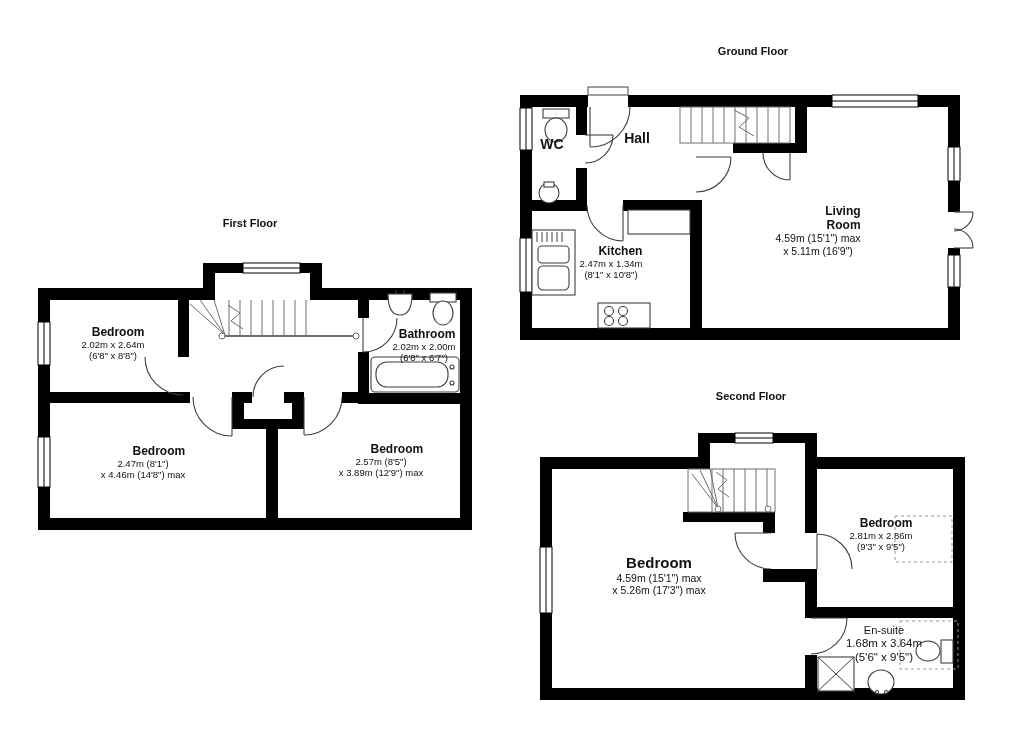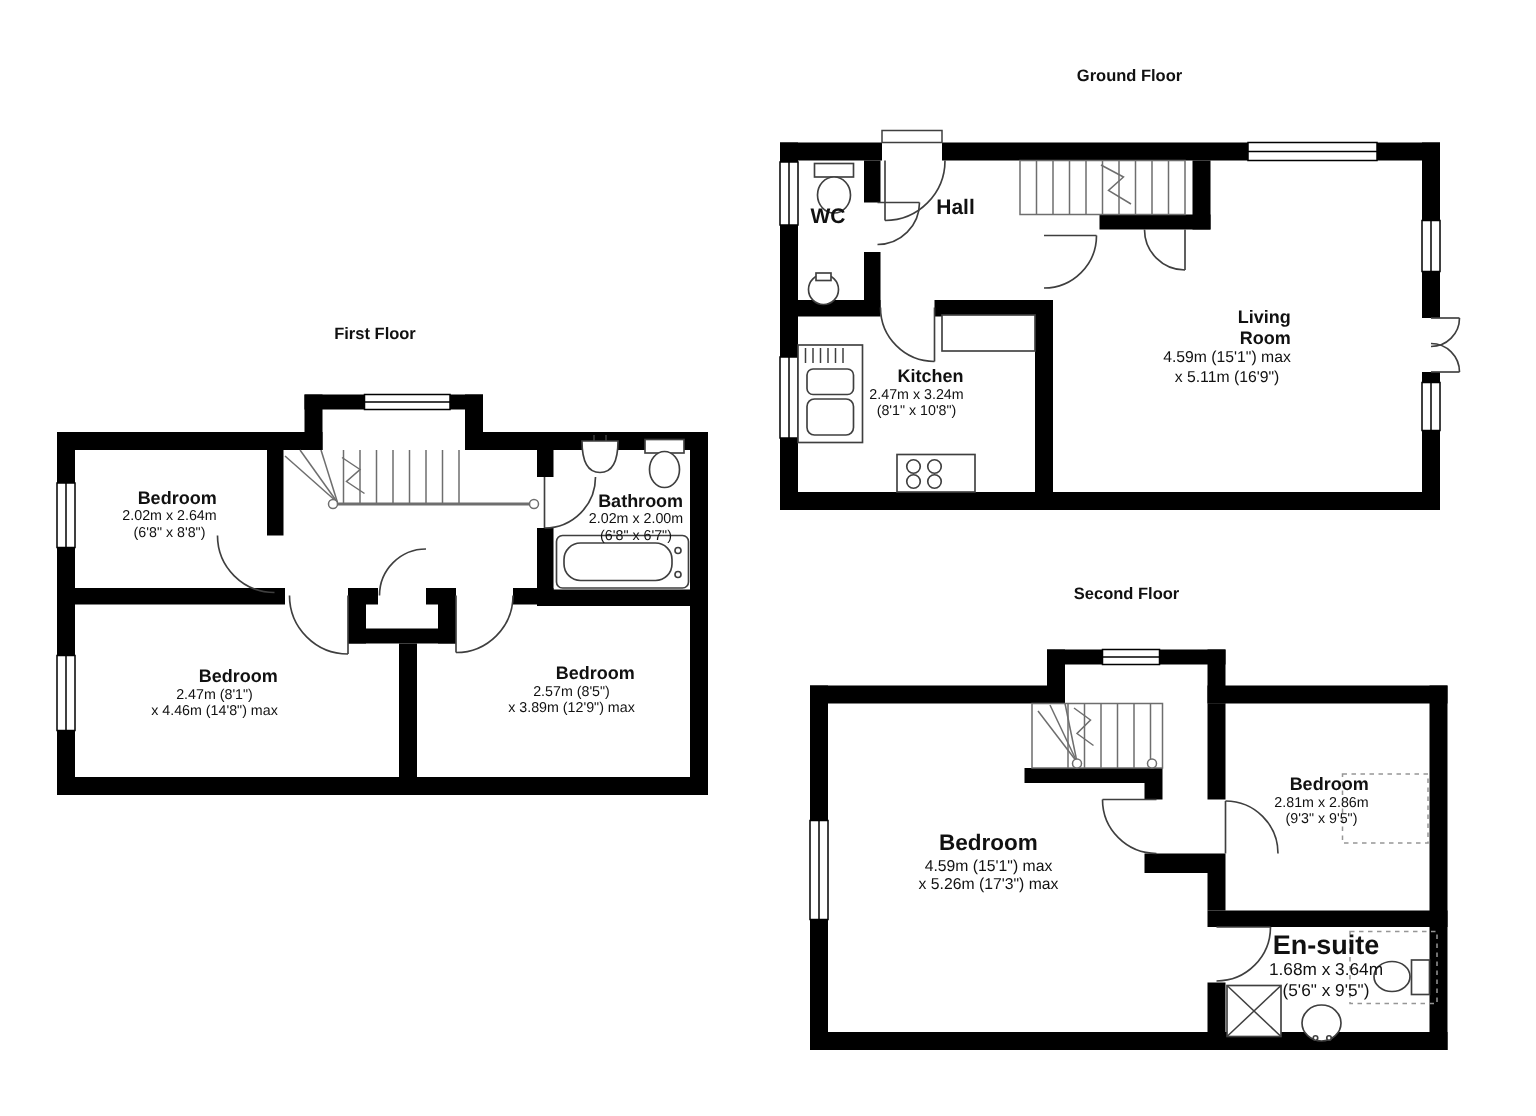--- a/index.html
+++ b/index.html
@@ -15,21 +15,21 @@
   .stair circle{fill:#fff;stroke:#6e6e6e;stroke-width:1;}
   .rail{stroke-width:2 !important;}
   .fix rect,.fix ellipse,.fix circle,.fix path{fill:#fff;stroke:#3f3f3f;stroke-width:1.1;}
   .fix line{stroke:#3f3f3f;stroke-width:1;}
   .dash{fill:none;stroke:#969696;stroke-width:1;stroke-dasharray:3 3;}
   .label{position:absolute;transform:translate(-50%,-50%);text-align:center;white-space:nowrap;line-height:1.18;}
   .floor-title{position:absolute;transform:translate(-50%,-50%);font-weight:bold;font-size:11px;white-space:nowrap;}
   .rn{font-weight:bold;font-size:12px;text-align:right;}
   .rn14{font-weight:bold;font-size:14px;text-align:center;}
   .rn15{font-weight:bold;font-size:15px;}
-  .rn17{font-weight:bold;font-size:18px;}
+  .rn17{font-weight:normal;font-size:11px;}
   .rd{font-size:9.5px;}
   .rd10{font-size:10.5px;}
   .rd11{font-size:11.5px;}
   .footer{position:absolute;transform:translate(-50%,-50%);font-size:15px;}
 </style>
 </head>
 <body>
 
 <div id="canvas">
 
@@ -280,21 +280,21 @@
 <div class="floor-title" style="left:751px;top:396px">Second Floor</div>
 
 <div class="label" style="left:552px;top:144px">
   <div class="rn14">WC</div>
 </div>
 <div class="label" style="left:637px;top:138px">
   <div class="rn14">Hall</div>
 </div>
 <div class="label" style="left:611px;top:262px">
   <div class="rn">Kitchen</div>
-  <div class="rd">2.47m x 3.24m</div>
+  <div class="rd">2.47m x 1.34m</div>
   <div class="rd">(8'1" x 10'8")</div>
 </div>
 <div class="label" style="left:818px;top:231px">
   <div class="rn">Living</div>
   <div class="rn">Room</div>
   <div class="rd10">4.59m (15'1") max</div>
   <div class="rd10">x 5.11m (16'9")</div>
 </div>
 
 <div class="label" style="left:113px;top:343px">

